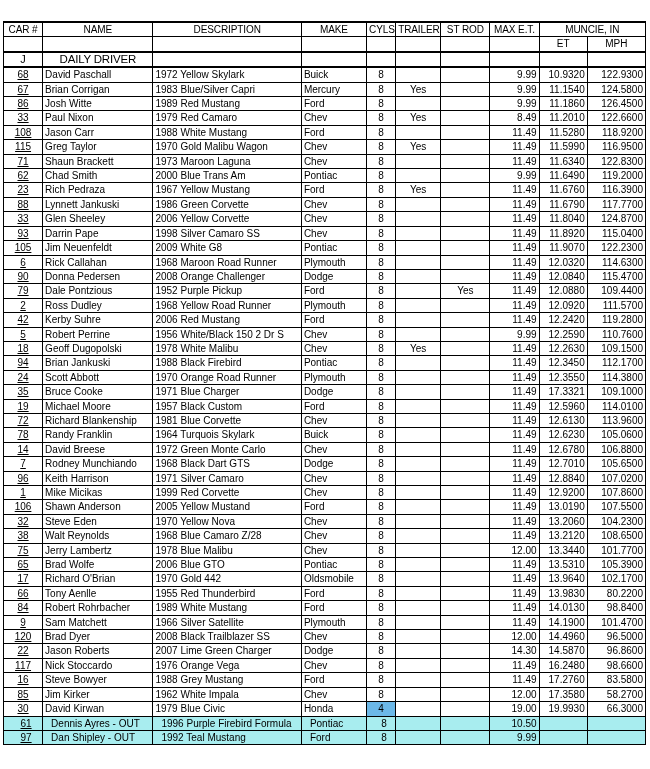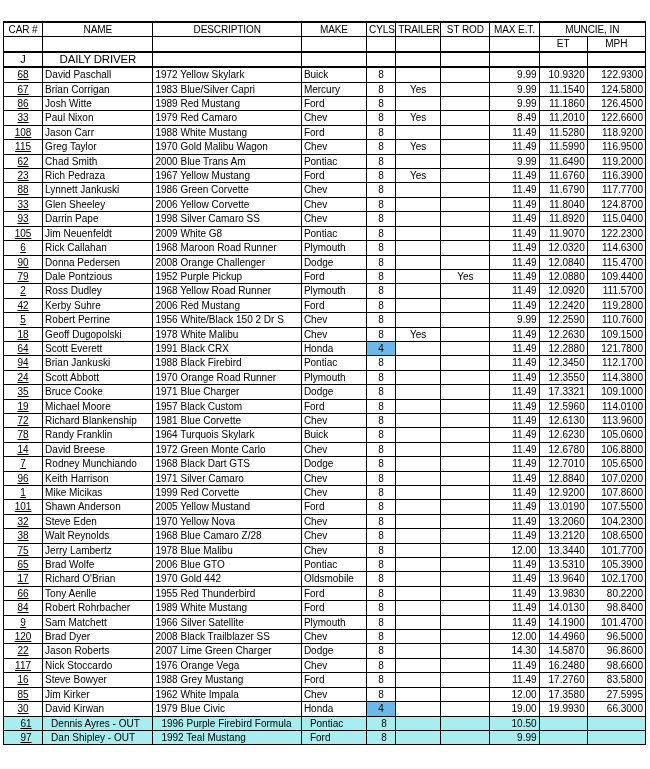--- a/index.html
+++ b/index.html
@@ -210,20 +210,32 @@
           <td class="txt">1970 Gold Malibu Wagon</td>
           <td class="txt">Chev</td>
           <td class="ctr">8</td>
           <td class="ctr">Yes</td>
           <td class="ctr"></td>
           <td class="right">11.49</td>
           <td class="right">11.5990</td>
           <td class="right">116.9500</td>
         </tr>
         <tr>
+          <td class="num">71</td>
+          <td class="txt">Shaun Brackett</td>
+          <td class="txt">1973 Maroon Laguna</td>
+          <td class="txt">Chev</td>
+          <td class="ctr">8</td>
+          <td class="ctr"></td>
+          <td class="ctr"></td>
+          <td class="right">11.49</td>
+          <td class="right">11.6340</td>
+          <td class="right">122.8300</td>
+        </tr>
+        <tr>
           <td class="num">62</td>
           <td class="txt">Chad Smith</td>
           <td class="txt">2000 Blue Trans Am</td>
           <td class="txt">Pontiac</td>
           <td class="ctr">8</td>
           <td class="ctr"></td>
           <td class="ctr"></td>
           <td class="right">9.99</td>
           <td class="right">11.6490</td>
           <td class="right">119.2000</td>
@@ -366,32 +378,20 @@
           <td class="txt">1978 White Malibu</td>
           <td class="txt">Chev</td>
           <td class="ctr">8</td>
           <td class="ctr">Yes</td>
           <td class="ctr"></td>
           <td class="right">11.49</td>
           <td class="right">12.2630</td>
           <td class="right">109.1500</td>
         </tr>
         <tr>
-          <td class="num">64</td>
-          <td class="txt">Scott Everett</td>
-          <td class="txt">1991 Black CRX</td>
-          <td class="txt">Honda</td>
-          <td class="cellsel">4</td>
-          <td class="ctr"></td>
-          <td class="ctr"></td>
-          <td class="right">11.49</td>
-          <td class="right">12.2880</td>
-          <td class="right">121.7800</td>
-        </tr>
-        <tr>
           <td class="num">94</td>
           <td class="txt">Brian Jankuski</td>
           <td class="txt">1988 Black Firebird</td>
           <td class="txt">Pontiac</td>
           <td class="ctr">8</td>
           <td class="ctr"></td>
           <td class="ctr"></td>
           <td class="right">11.49</td>
           <td class="right">12.3450</td>
           <td class="right">112.1700</td>
@@ -498,21 +498,21 @@
           <td class="txt">1999 Red Corvette</td>
           <td class="txt">Chev</td>
           <td class="ctr">8</td>
           <td class="ctr"></td>
           <td class="ctr"></td>
           <td class="right">11.49</td>
           <td class="right">12.9200</td>
           <td class="right">107.8600</td>
         </tr>
         <tr>
-          <td class="num">101</td>
+          <td class="num">106</td>
           <td class="txt">Shawn Anderson</td>
           <td class="txt">2005 Yellow Mustand</td>
           <td class="txt">Ford</td>
           <td class="ctr">8</td>
           <td class="ctr"></td>
           <td class="ctr"></td>
           <td class="right">11.49</td>
           <td class="right">13.0190</td>
           <td class="right">107.5500</td>
         </tr>
@@ -663,21 +663,21 @@
         <tr>
           <td class="num">85</td>
           <td class="txt">Jim Kirker</td>
           <td class="txt">1962 White Impala</td>
           <td class="txt">Chev</td>
           <td class="ctr">8</td>
           <td class="ctr"></td>
           <td class="ctr"></td>
           <td class="right">12.00</td>
           <td class="right">17.3580</td>
-          <td class="right">27.5995</td>
+          <td class="right">58.2700</td>
         </tr>
         <tr>
           <td class="num">30</td>
           <td class="txt">David Kirwan</td>
           <td class="txt">1979 Blue Civic</td>
           <td class="txt">Honda</td>
           <td class="cellsel">4</td>
           <td class="ctr"></td>
           <td class="ctr"></td>
           <td class="right">19.00</td>

